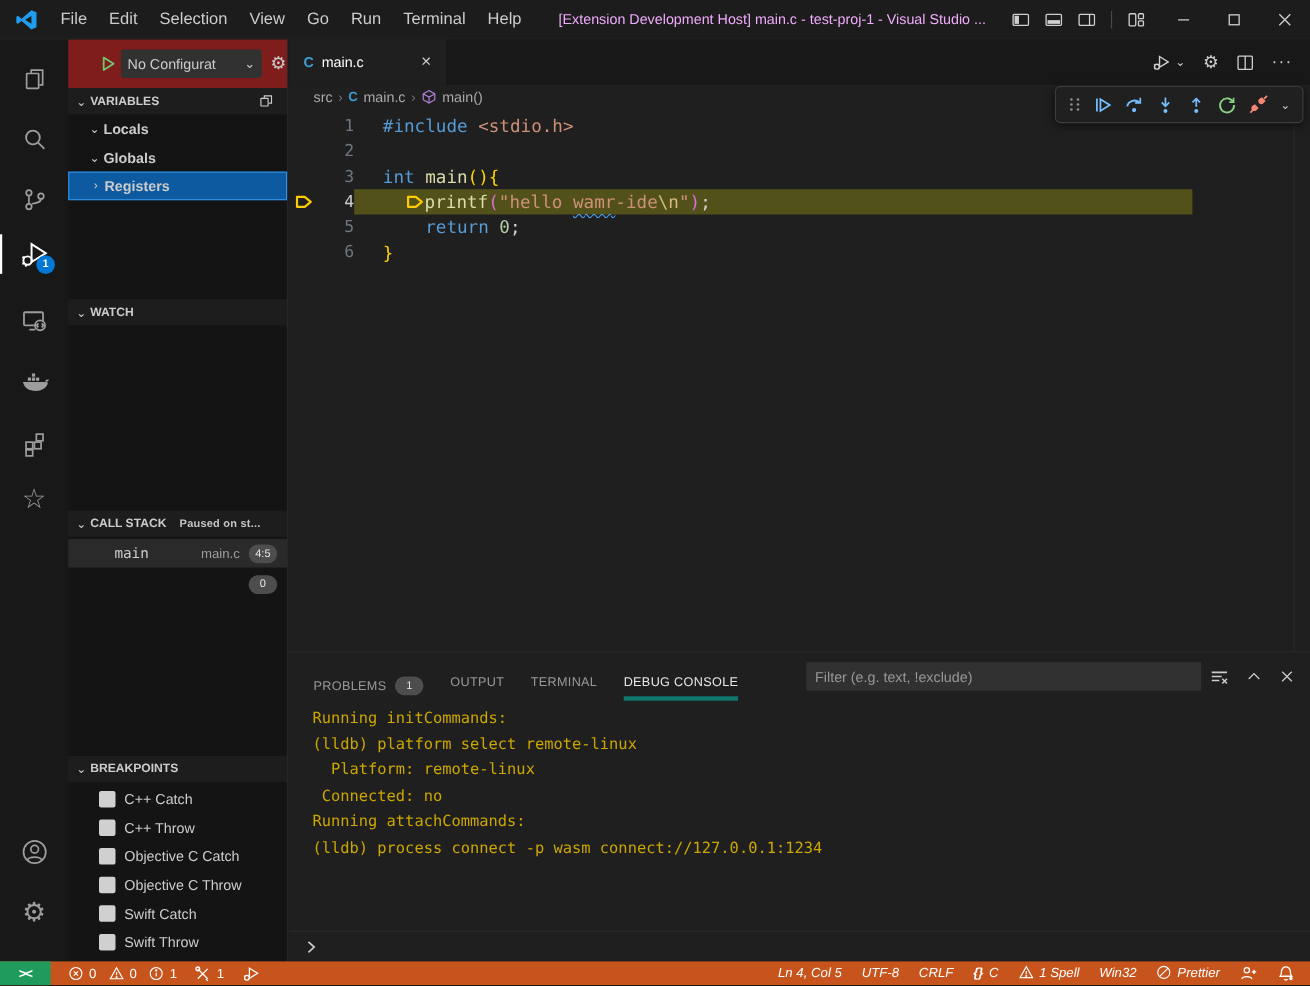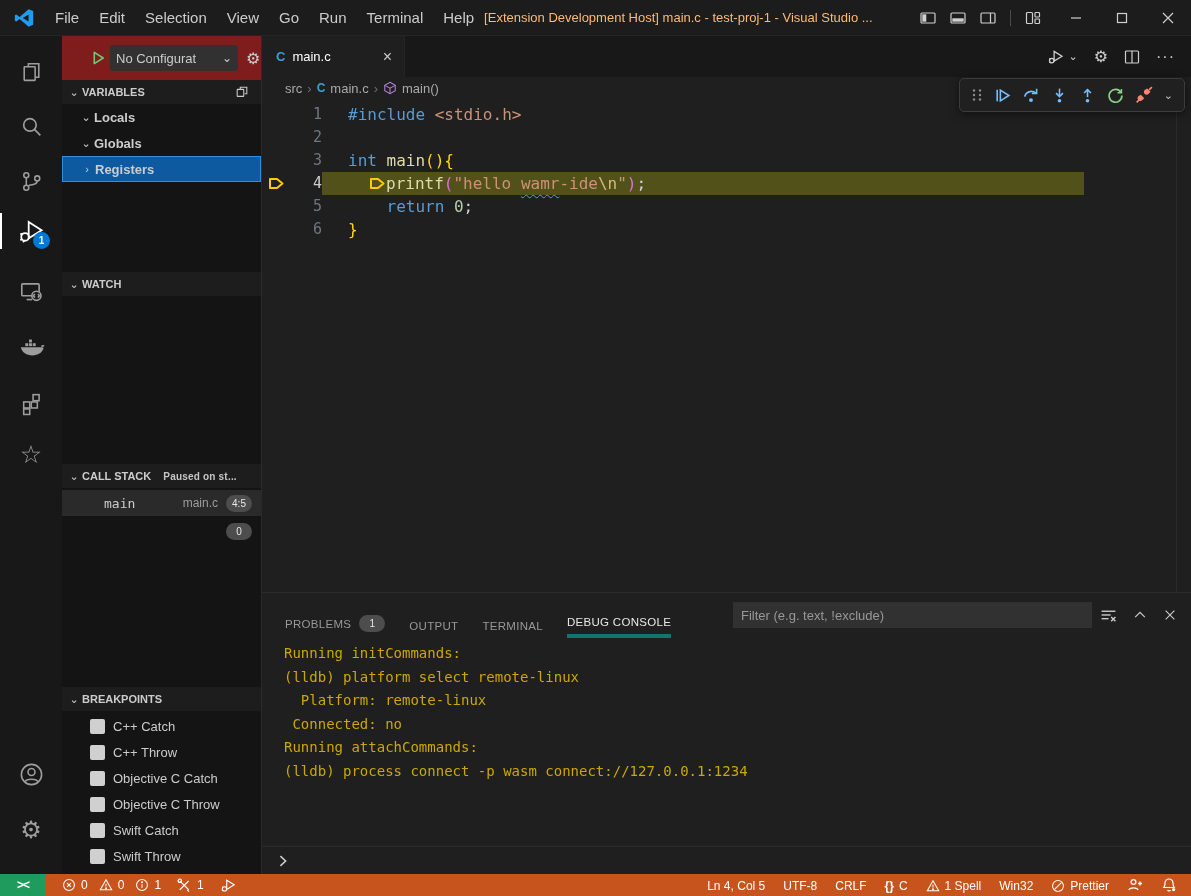--- a/index.html
+++ b/index.html
@@ -5,21 +5,21 @@
   * { margin:0; padding:0; box-sizing:border-box; }
   html,body { background:#000; }
   body { font-family:"Liberation Sans", sans-serif; }
   #app { position:relative; width:1191px; height:896px; background:#1f1f1f; overflow:hidden; color:#cccccc; }
 
   
   .titlebar { position:absolute; top:0; left:0; right:0; height:36px; background:#1c1c1c; display:flex; align-items:center; border-bottom:1px solid #252525; }
   .logo { width:22px; height:22px; margin:0 10px 0 13px; }
   .menus { display:flex; }
   .menu-item { padding:0 10px; font-size:15px; color:#cccccc; line-height:36px; cursor:default; }
-  .win-title { flex:1; font-size:13px; color:#fdba74; white-space:nowrap; overflow:hidden; }
+  .win-title { flex:1; text-align:center; font-size:13px; color:#f0abfc; white-space:nowrap; overflow:hidden; }
   .layout-controls { display:flex; align-items:center; gap:14px; margin-right:12px; }
   .layout-controls .sep { width:1px; height:16px; background:#4a4a4a; }
   .win-controls { display:flex; }
   .win-btn { width:46px; height:36px; display:flex; align-items:center; justify-content:center; }
 
   
   .body { position:absolute; top:36px; left:0; right:0; bottom:22px; display:flex; }
 
   
   .activitybar { width:62px; background:#181818; position:relative; flex:none; }
@@ -90,38 +90,38 @@
   .tk-num { color:#b5cea8; }
   .tk-pl  { color:#d4d4d4; }
   .tk-b1  { color:#ffd700; }
   .tk-b2  { color:#da70d6; }
   .tk-str-misspell { color:#ce9178; text-decoration:underline; text-decoration-style:wavy; text-decoration-color:#4a9df3; text-decoration-thickness:1px; text-underline-offset:5px; }
 
   .debug-toolbar { position:absolute; top:42px; right:6px; width:226px; height:34px; background:#202021; border:1px solid #3c3c3c; border-radius:5px; box-shadow:0 2px 8px rgba(0,0,0,0.5); display:flex; align-items:center; justify-content:space-evenly; z-index:5; }
 
   
   .panel { position:absolute; left:0; right:0; top:556px; bottom:0; background:#1f1f1f; border-top:1px solid #2b2b2b; }
-  .panel-tabs { position:absolute; top:0; left:0; right:0; height:45px; display:flex; align-items:flex-end; padding-left:23px; gap:24px; }
+  .panel-tabs { position:absolute; top:16px; left:0; right:0; height:45px; display:flex; align-items:flex-start; padding-left:23px; gap:24px; }
   .ptab { font-size:11.5px; letter-spacing:0.3px; color:#989898; display:flex; align-items:center; gap:8px; padding:6px 0; }
   .ptab.active { color:#e7e7e7; border-bottom:4px solid #0f766e; }
   .ptab .badge-pill { margin:0; background:#4d4d4d; }
   .panel-filter { position:absolute; top:9px; left:471px; width:359px; height:26px; background:#313131; border:none; color:#cccccc; font-size:13px; padding:0 8px; outline:none; }
   .panel-filter::placeholder { color:#989898; }
   .panel-actions { position:absolute; top:9px; right:14px; display:flex; align-items:center; gap:16px; height:26px; color:#cccccc; }
   .console { position:absolute; top:49px; left:22px; right:14px; font-family:"DejaVu Sans Mono", monospace; font-size:14px; line-height:23.5px; color:#cca700; }
   .console div { white-space:pre; }
   .console-prompt-row { position:absolute; left:0; right:0; bottom:0; height:28px; border-top:1px solid #2b2b2b; display:flex; align-items:center; }
   .console-prompt-row .prompt { margin-left:14px; display:flex; }
 
   
   .statusbar { position:absolute; left:0; right:0; bottom:0; height:22px; background:#c7541d; display:flex; align-items:center; font-size:12px; color:#ffffff; }
   .remote-block { width:46px; height:22px; background:#1f9b5e; display:flex; align-items:center; justify-content:center; font-weight:bold; font-size:12px; letter-spacing:-1px; flex:none; }
   .sb-left { display:flex; align-items:center; gap:16px; margin-left:16px; }
   .sb-item { display:flex; align-items:center; gap:5px; white-space:nowrap; }
-  .sb-right { margin-left:auto; display:flex; align-items:flex-end; gap:18px; padding-right:14px; }
+  .sb-right { margin-left:auto; display:flex; align-items:flex-start; gap:18px; padding-right:14px;font-style:italic; }
   .sb-braces { font-size:12px; font-weight:bold; }
 
   svg { display:block; }
 </style>
 </head>
 <body>
 
 <div id="app">
 
   <div class="titlebar">

